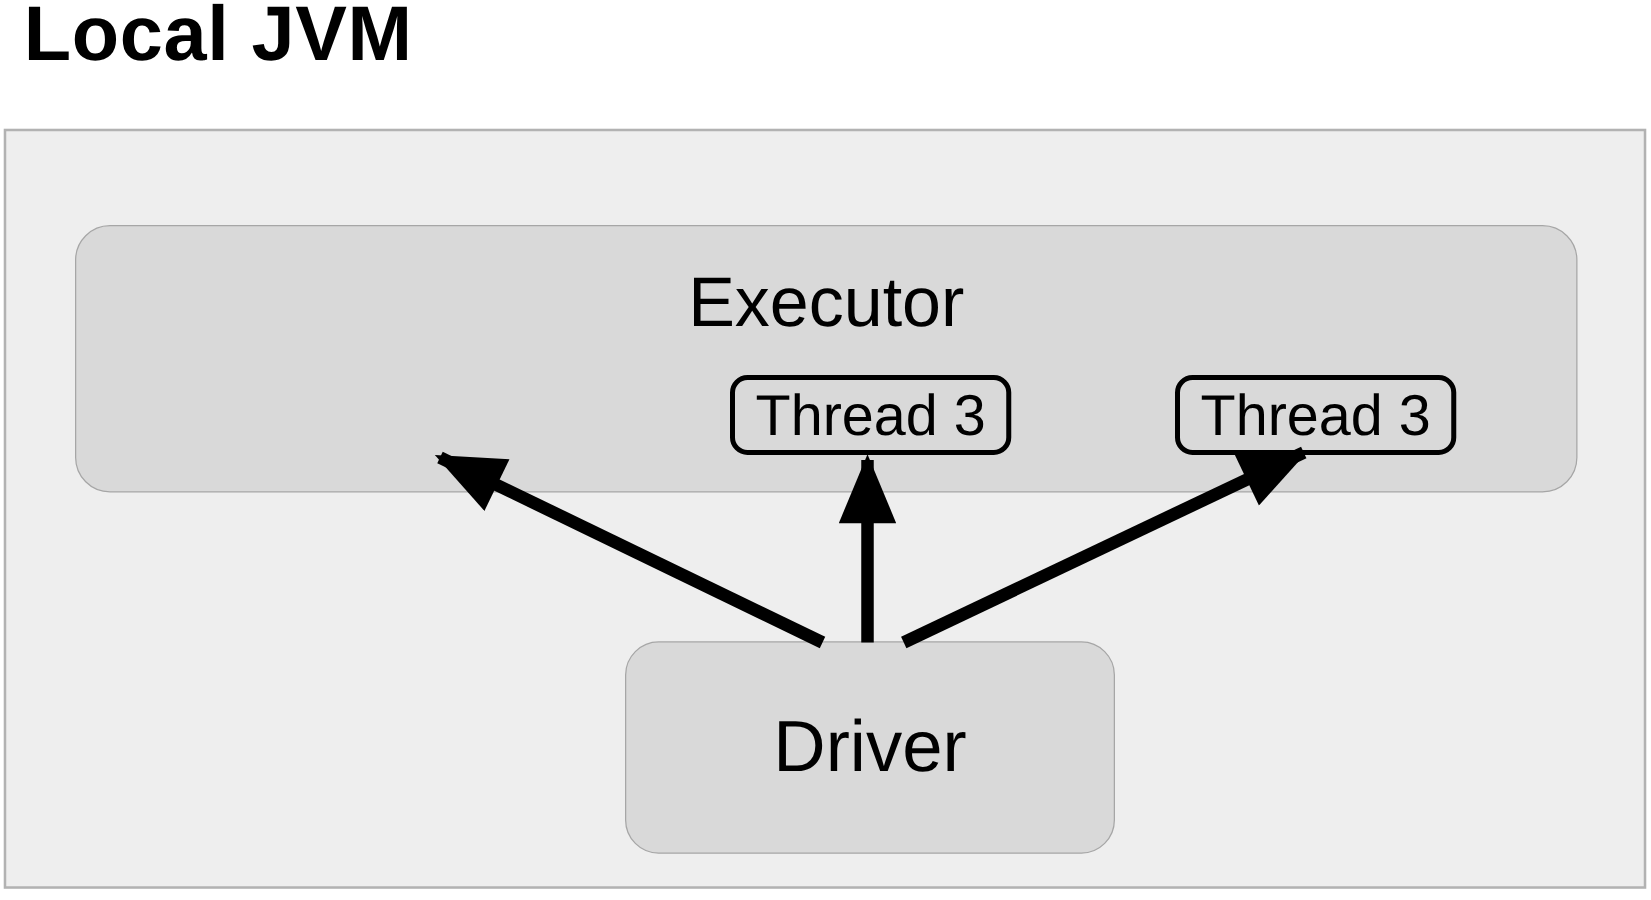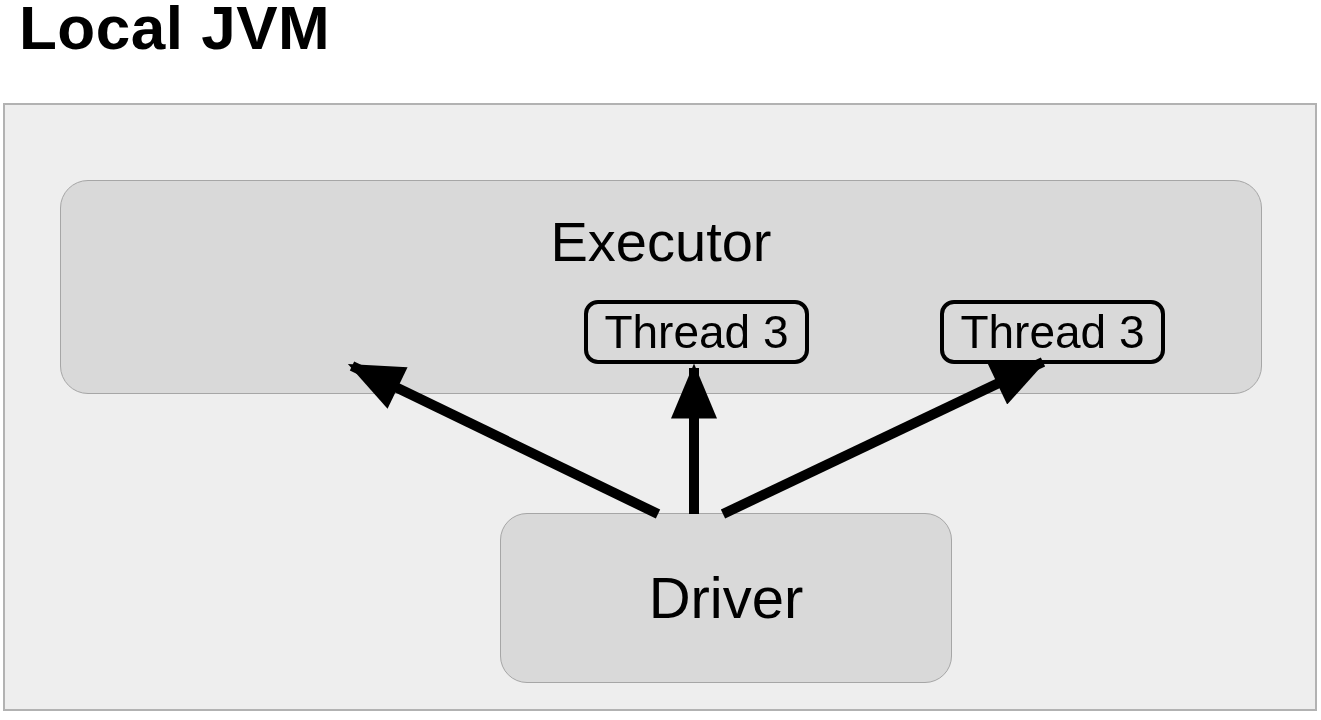--- a/index.html
+++ b/index.html
@@ -52,21 +52,21 @@
     border:4px solid var(--thread-border);
     border-radius:14px;
     display:flex;align-items:center;justify-content:center;
   }
   .thread-box .thread-label{font-size:46px;line-height:1;color:var(--text-color);}
   .thread-1{left:147px;}
   .thread-2{left:523px;}
   .thread-3{left:879px;}
   .driver-box{
     position:absolute;left:495px;top:408px;
-    width:452px;height:170px;
+    width:392px;height:170px;
     box-sizing:border-box;
     background:var(--node-fill);
     border:1px solid var(--node-border);
     border-radius:27px;
     display:flex;align-items:center;justify-content:center;
   }
   .driver-label{font-size:58px;line-height:1;color:var(--text-color);}
   .arrows-layer{
     position:absolute;left:0;top:0;width:1321px;height:720px;
     pointer-events:none;

